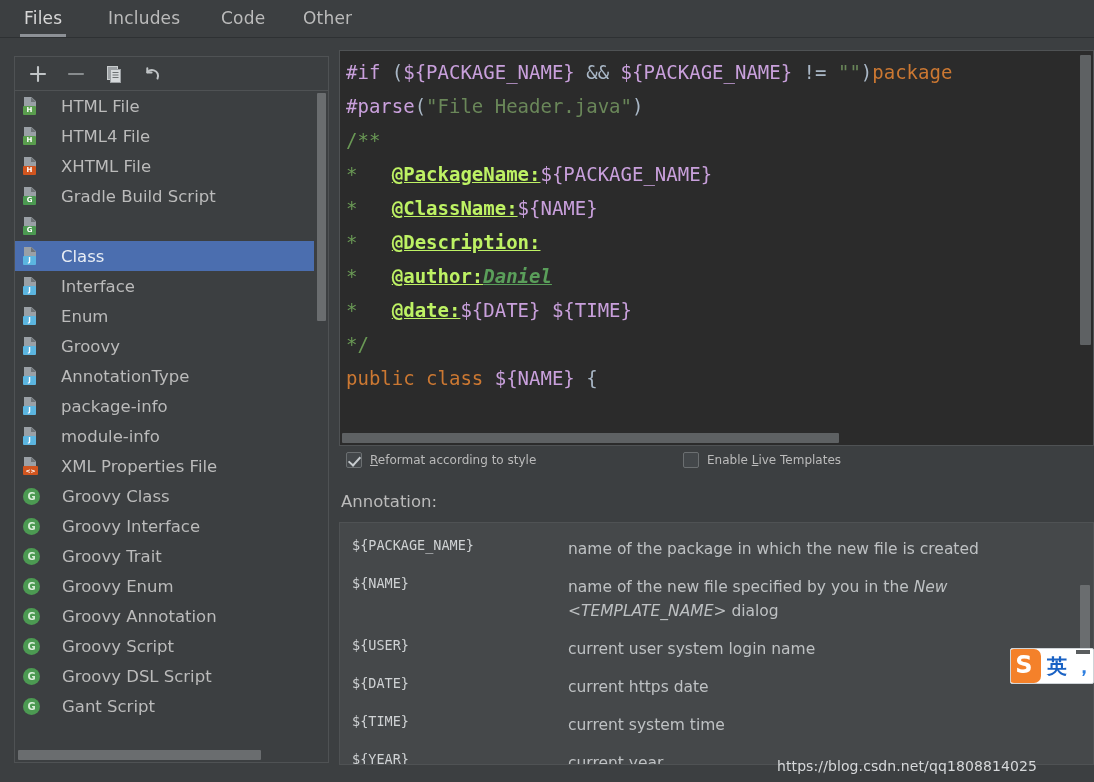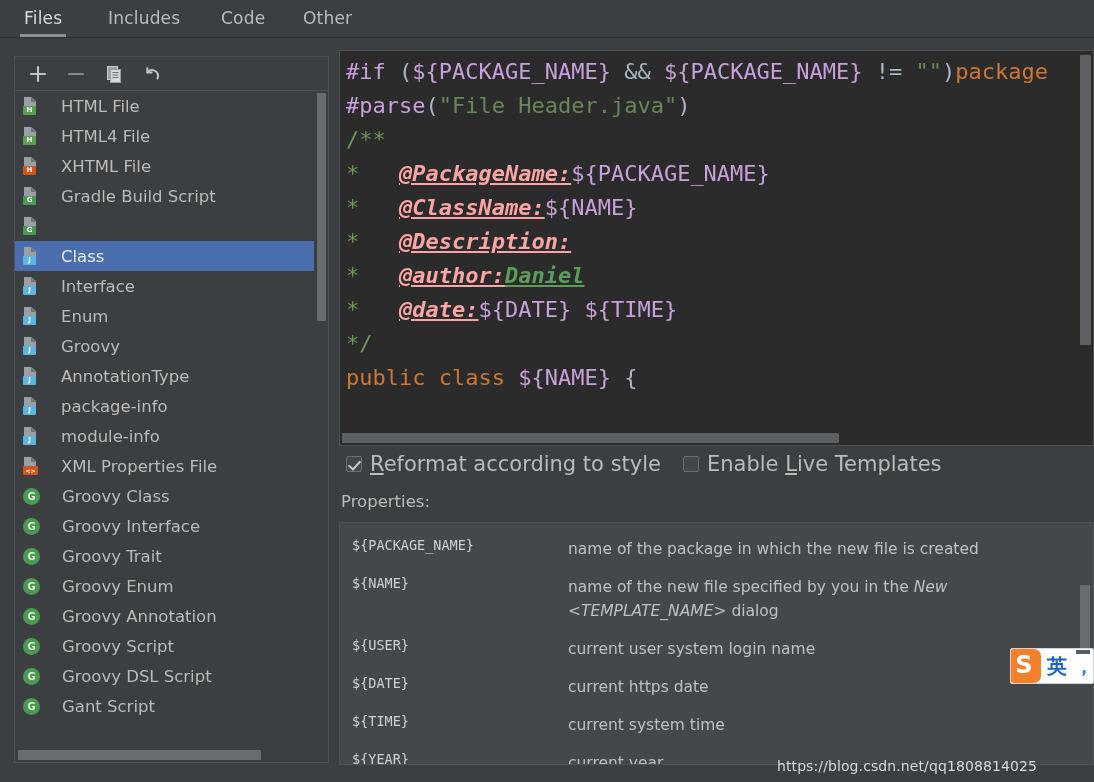--- a/index.html
+++ b/index.html
@@ -92,30 +92,30 @@
   }
 
   
   .editor {
     position: absolute; left: 339px; top: 50px; width: 755px; height: 396px;
     background: #2b2b2b; border: 1px solid #4f5254; overflow: hidden;
   }
   .code {
     position: absolute; left: 6px; top: 4px; right: 0;
     font-family: "DejaVu Sans Mono", "Liberation Mono", monospace;
-    font-size: 22px; line-height: 34px; white-space: pre;
+    font-size: 19px; line-height: 34px; white-space: pre;
   }
   .c-dir   { color: #c9a0dc; }
   .c-var   { color: #c9a0dc; }
   .c-str   { color: #6a8759; }
   .c-cmt   { color: #6a9955; }
   .c-kw    { color: #cc7832; }
   .c-op    { color: #a9b7c6; }
   .c-paren { color: #a9b7c6; }
-  .c-tag   { color: #fca5a5; font-style: italic; font-weight: bold; text-decoration: underline; }
+  .c-tag   { color: #bef264; font-weight: bold; text-decoration: underline; }
   .c-tagv  { color: #5a9e5a; font-style: italic; font-weight: bold; text-decoration: underline; }
   .c-brace { color: #a9b7c6; }
   .ed-vscroll {
     position: absolute; right: 2px; top: 4px; width: 11px; height: 290px;
     background: #5e6163; border-radius: 1px;
   }
   .ed-hscroll {
     position: absolute; left: 2px; bottom: 2px; width: 497px; height: 10px;
     background: #5e6163; border-radius: 1px;
   }
@@ -124,21 +124,21 @@
   .cbrow { position: absolute; left: 346px; top: 452px; width: 740px; height: 24px; }
   .cb { position: absolute; display: flex; align-items: center; cursor: default; }
   .cbbox {
     width: 16px; height: 16px; border: 1px solid #6b6f71; background: #43474a;
     border-radius: 2px; position: relative; flex: 0 0 16px;
   }
   .cbbox.on::after {
     content: ""; position: absolute; left: 4px; top: 1px; width: 5px; height: 10px;
     border: solid #c8cdd0; border-width: 0 2px 2px 0; transform: rotate(42deg);
   }
-  .cblbl { margin-left: 8px; font-size: 21px; color: #bbbbbb; }
+  .cblbl { margin-left: 8px; font-size: 12px; color: #bbbbbb; }
   .cblbl u { text-decoration: underline; }
 
   .desclabel {
     position: absolute; left: 341px; top: 492px; font-size: 16.5px; color: #bbbbbb;
   }
 
   
   .descpanel {
     position: absolute; left: 339px; top: 522px; width: 755px; height: 243px;
     background: #45484a; border: 1px solid #4f5254; overflow: hidden;
@@ -376,21 +376,21 @@
     <div class="cb" style="left:0; top:0;">
       <span class="cbbox on"></span>
       <span class="cblbl"><u>R</u><span>eformat according to style</span></span>
     </div>
     <div class="cb" style="left:337px; top:0;">
       <span class="cbbox"></span>
       <span class="cblbl"><span>Enable </span><u>L</u><span>ive Templates</span></span>
     </div>
   </div>
 
-  <div class="desclabel">Properties:</div>
+  <div class="desclabel">Annotation:</div>
 
   <div class="descpanel">
     <div id="desc-rows">
         <div class="drow">
           <div class="dvar">${PACKAGE_NAME}</div>
           <div class="ddesc">name of the package in which the new file is created</div>
         </div>
         <div class="drow">
           <div class="dvar">${NAME}</div>
           <div class="ddesc"><span>name of the new file specified by you in the </span><i>New</i><span> </span><i>&lt;TEMPLATE_NAME&gt;</i><span> dialog</span></div>

